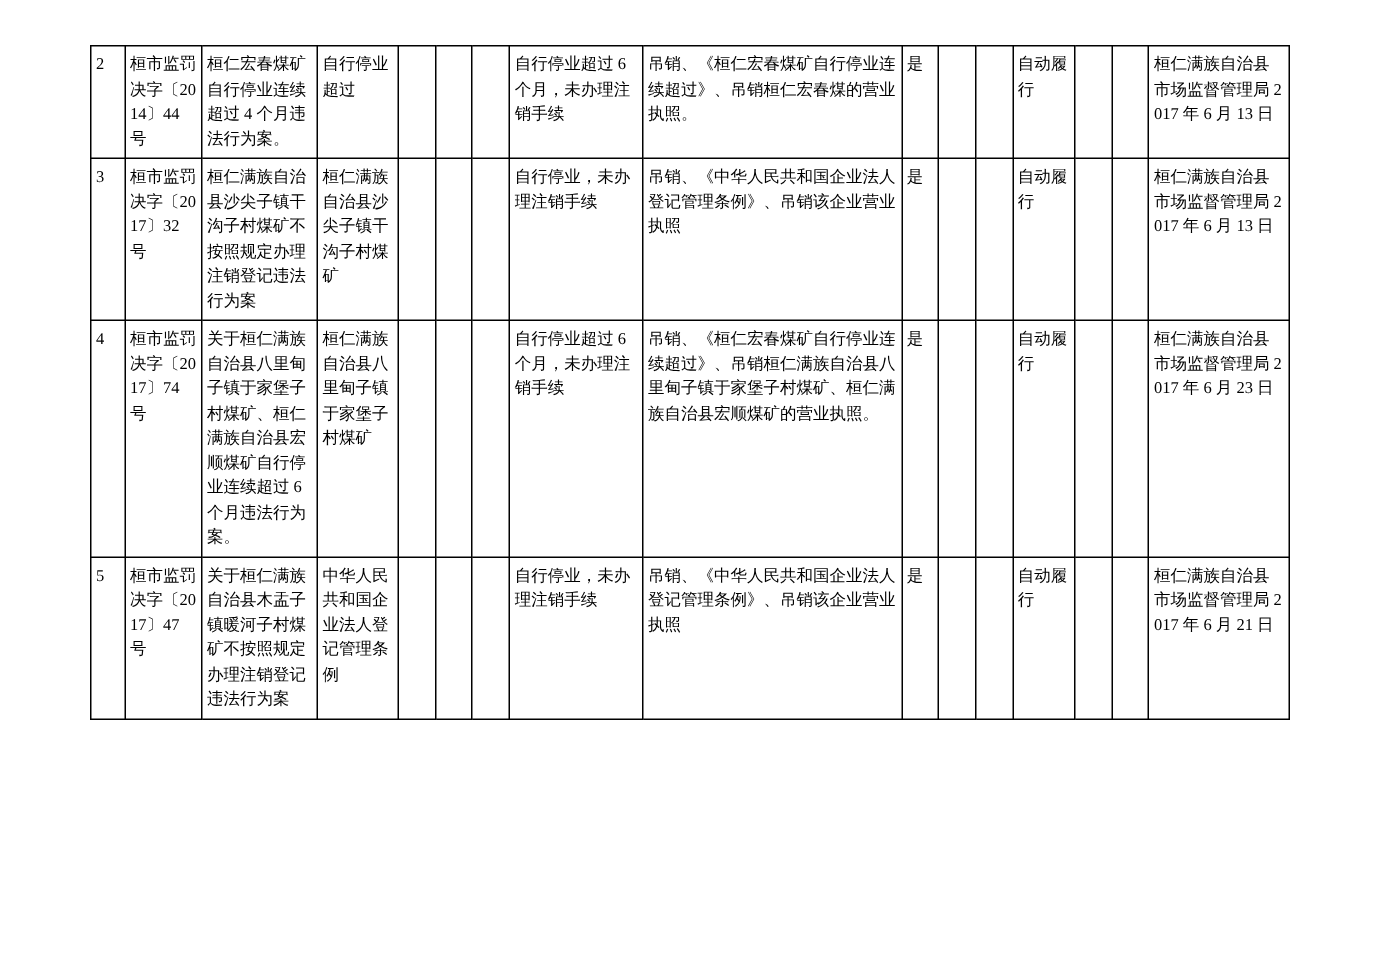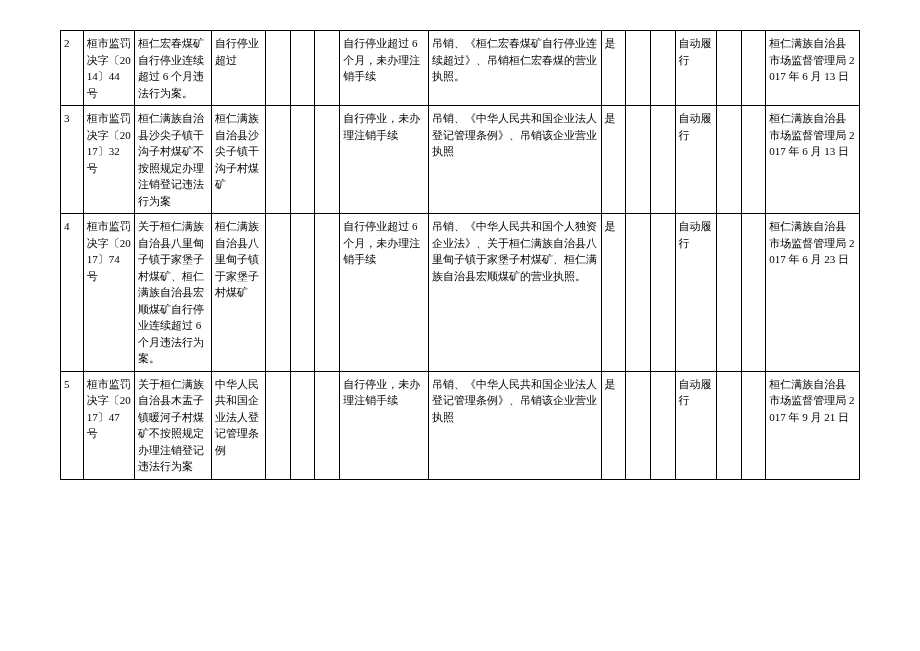--- a/index.html
+++ b/index.html
@@ -59,21 +59,21 @@
     <col class="col-e5">
     <col class="col-perform">
     <col class="col-e6">
     <col class="col-e7">
     <col class="col-authority">
   </colgroup>
   <tbody id="tbody">
       <tr>
         <td>2</td>
         <td>桓市监罚决字〔2014〕44 号</td>
-        <td>桓仁宏春煤矿自行停业连续超过 6 个月违法行为案。</td>
+        <td>桓仁宏春煤矿自行停业连续超过 4 个月违法行为案。</td>
         <td>自行停业超过</td>
         <td></td>
         <td></td>
         <td></td>
         <td>自行停业超过 6 个月，未办理注销手续</td>
         <td>吊销、《桓仁宏春煤矿自行停业连续超过》、吊销桓仁宏春煤的营业执照。</td>
         <td>是</td>
         <td></td>
         <td></td>
         <td>自动履行</td>
@@ -101,21 +101,21 @@
       </tr>
       <tr>
         <td>4</td>
         <td>桓市监罚决字〔2017〕74 号</td>
         <td>关于桓仁满族自治县八里甸子镇于家堡子村煤矿、桓仁满族自治县宏顺煤矿自行停业连续超过 6 个月违法行为案。</td>
         <td>桓仁满族自治县八里甸子镇于家堡子村煤矿</td>
         <td></td>
         <td></td>
         <td></td>
         <td>自行停业超过 6 个月，未办理注销手续</td>
-        <td>吊销、《中华人民共和国个人独资企业法》、关于桓仁满族自治县八里甸子镇于家堡子村煤矿、桓仁满族自治县宏顺煤矿的营业执照。</td>
+        <td>吊销、《桓仁宏春煤矿自行停业连续超过》、吊销桓仁满族自治县八里甸子镇于家堡子村煤矿、桓仁满族自治县宏顺煤矿的营业执照。</td>
         <td>是</td>
         <td></td>
         <td></td>
         <td>自动履行</td>
         <td></td>
         <td></td>
         <td>桓仁满族自治县市场监督管理局 2017 年 6 月 23 日</td>
       </tr>
       <tr>
         <td>5</td>
@@ -126,16 +126,16 @@
         <td></td>
         <td></td>
         <td>自行停业，未办理注销手续</td>
         <td>吊销、《中华人民共和国企业法人登记管理条例》、吊销该企业营业执照</td>
         <td>是</td>
         <td></td>
         <td></td>
         <td>自动履行</td>
         <td></td>
         <td></td>
-        <td>桓仁满族自治县市场监督管理局 2017 年 9 月 21 日</td>
+        <td>桓仁满族自治县市场监督管理局 2017 年 6 月 21 日</td>
       </tr>
     </tbody>
 </table>
 
 </body></html>

